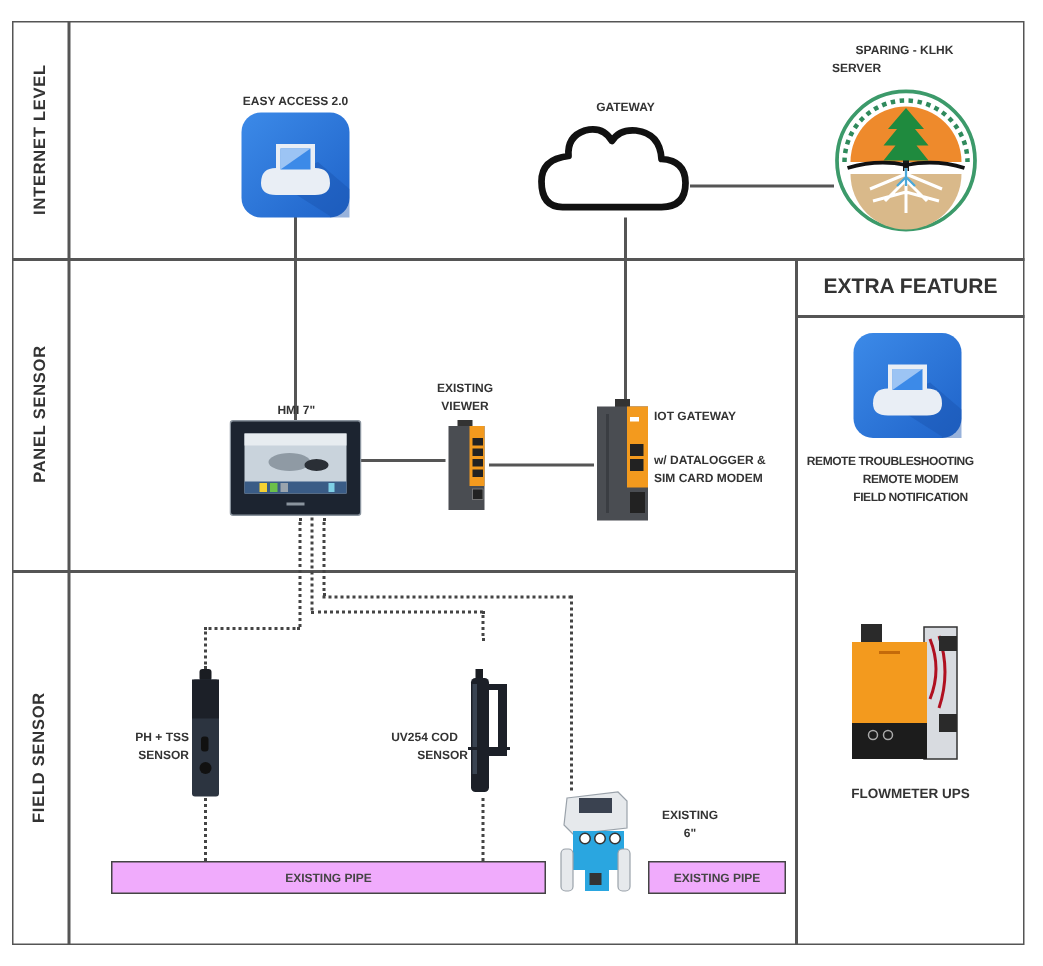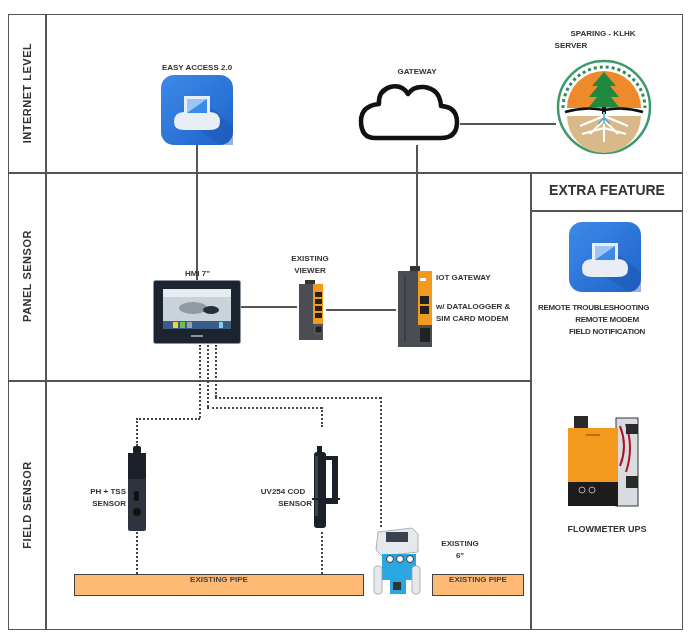--- a/index.html
+++ b/index.html
@@ -6,21 +6,21 @@
   body { width:695px; height:644px; position:relative; overflow:hidden;
          font-family:"Liberation Sans", sans-serif; color:#333; }
   .abs { position:absolute; }
   .line { position:absolute; background:#555; }
   .vlabel { position:absolute; width:36px; display:flex; align-items:center; justify-content:center; }
   .vlabel span { transform:rotate(-90deg); white-space:nowrap; font-weight:bold; font-size:11px; letter-spacing:0.5px; color:#333; }
   .lbl { position:absolute; font-size:8px; font-weight:bold; color:#333; text-align:center; line-height:11px; white-space:nowrap; }
   .dash { position:absolute; }
   .dash.v { border-left:2px dotted #444; width:0; }
   .dash.h { border-top:2px dotted #444; height:0; }
-  .pipe { position:absolute; border:1.5px solid #444; background:#fdba74; display:flex; align-items:flex-start; justify-content:center; font-size:8px; font-weight:bold; color:#444; box-sizing:border-box; }
+  .pipe { position:absolute; border:1.5px solid #444; background:#f0abfc; display:flex; align-items:center; justify-content:center; font-size:8px; font-weight:bold; color:#444; box-sizing:border-box; }
 </style>
 </head>
 <body>
 
 <div class="abs" style="left:8px;top:14px;width:675px;height:616px;border:1.5px solid #555;box-sizing:border-box;"></div>
 
 <div class="line" style="left:45px;top:14px;width:1.5px;height:616px;"></div>
 
 <div class="line" style="left:8px;top:172px;width:675px;height:1.5px;"></div>
 <div class="line" style="left:8px;top:380px;width:522px;height:1.5px;"></div>

